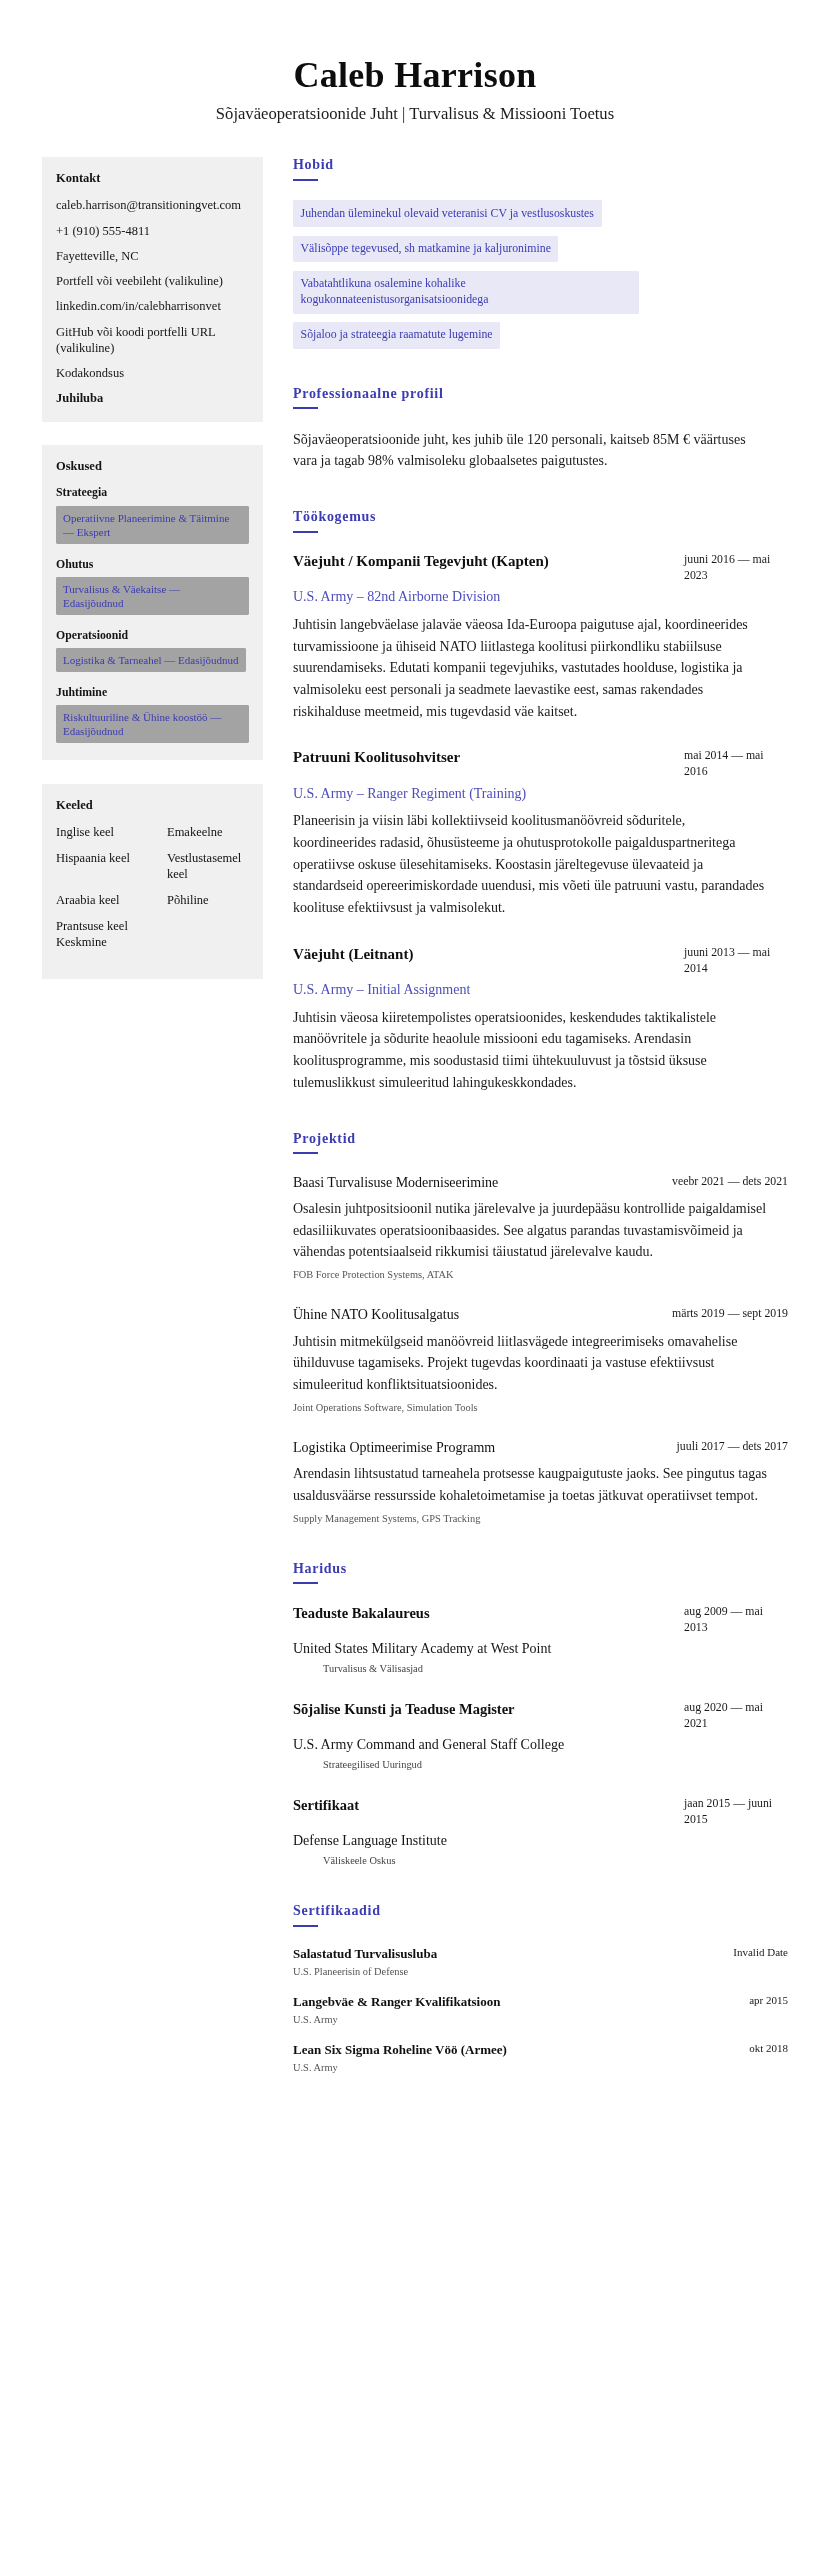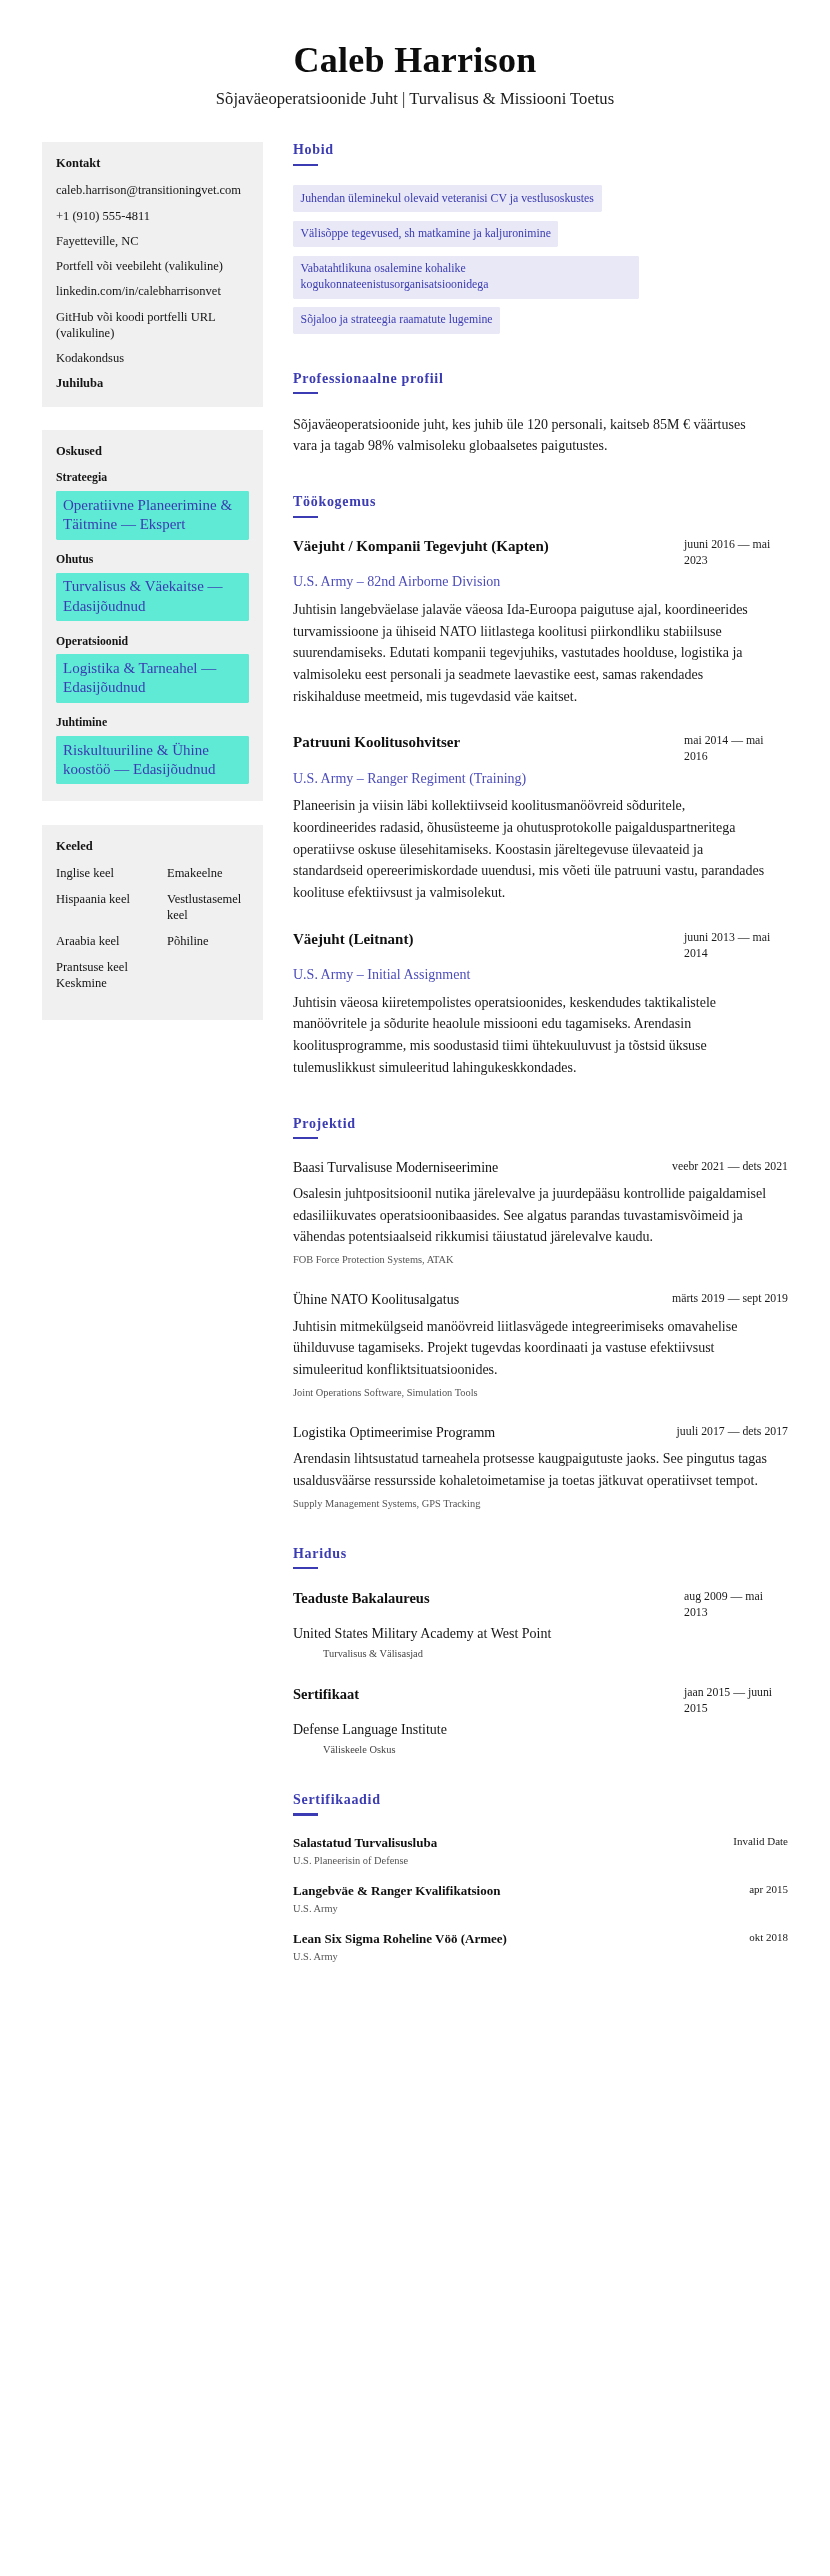--- a/index.html
+++ b/index.html
@@ -4,21 +4,21 @@
 <style>
   * { margin: 0; padding: 0; box-sizing: border-box; }
   html, body { background: #ffffff; }
   body {
     width: 830px;
     min-height: 2576px;
     margin: 0 auto;
     font-family: "Liberation Serif", "DejaVu Serif", serif;
     color: #111111;
   }
-  .page { padding: 39px 42px 62px; }
+  .page { padding: 54px 42px 62px; }
 
   
   .header { text-align: center; margin-bottom: 33px; }
   .name { font-size: 36px; font-weight: 700; letter-spacing: 0.3px; color: #0d0d0d; }
   .tagline { font-size: 16.6px; margin-top: 8.3px; color: #1c1c1c; }
 
   
   .content { display: flex; gap: 30px; align-items: flex-start; }
 
   
@@ -26,22 +26,22 @@
   .side-box { background: #f0f0f0; padding: 14px; margin-bottom: 23.5px; overflow: hidden; }
   .side-title { font-size: 12.5px; font-weight: 700; margin-bottom: 11px; color: #141414; }
   .side-item { font-size: 12.5px; line-height: 1.3; margin-bottom: 9px; color: #151515; }
   .side-item:last-child { margin-bottom: 1.4px; font-weight: bold; }
   .clip { white-space: nowrap; overflow: hidden; }
 
   .skill-group { margin-bottom: 12.5px; }
   .skill-group:last-child { margin-bottom: 2.8px; }
   .skill-cat { font-size: 11.8px; font-weight: 700; margin-bottom: 5.5px; color: #141414; }
   .skill-chip {
-    display: inline-block; background: #5eead4; color: #3b3bb3;
-    font-size: 15px; line-height: 1.3; padding: 4.8px 7px; border-radius: 1.4px;
+    display: inline-block; background: #a3a3a3; color: #3b3bb3;
+    font-size: 11px; line-height: 1.3; padding: 4.8px 7px; border-radius: 1.4px;
   }
 
   .lang-row { display: flex; font-size: 12.5px; margin-bottom: 9.7px; }
   .lang-row:last-child { margin-bottom: 15px; flex-direction: column; }
   .lang-name { width: 111px; flex: none; line-height: 1.3; }
   .lang-level { flex: 1; line-height: 1.3; }
 
   
   .main { flex: 1; min-width: 0; }
   .section { margin-bottom: 37px; }
@@ -237,20 +237,28 @@
 
         <article class="entry">
           <div class="entry-head">
             <h3 class="edu-degree">Teaduste Bakalaureus</h3>
             <div class="entry-date">aug 2009 — mai 2013</div>
           </div>
           <div class="edu-school">United States Military Academy at West Point</div>
           <div class="edu-field">Turvalisus &amp; Välisasjad</div>
         </article>
 
+        <article class="entry">
+          <div class="entry-head">
+            <h3 class="edu-degree">Sõjalise Kunsti ja Teaduse Magister</h3>
+            <div class="entry-date">aug 2020 — mai 2021</div>
+          </div>
+          <div class="edu-school">U.S. Army Command and General Staff College</div>
+          <div class="edu-field">Strateegilised Uuringud</div>
+        </article>
 
         <article class="entry">
           <div class="entry-head">
             <h3 class="edu-degree">Sertifikaat</h3>
             <div class="entry-date">jaan 2015 — juuni 2015</div>
           </div>
           <div class="edu-school">Defense Language Institute</div>
           <div class="edu-field">Väliskeele Oskus</div>
         </article>
       </section>

